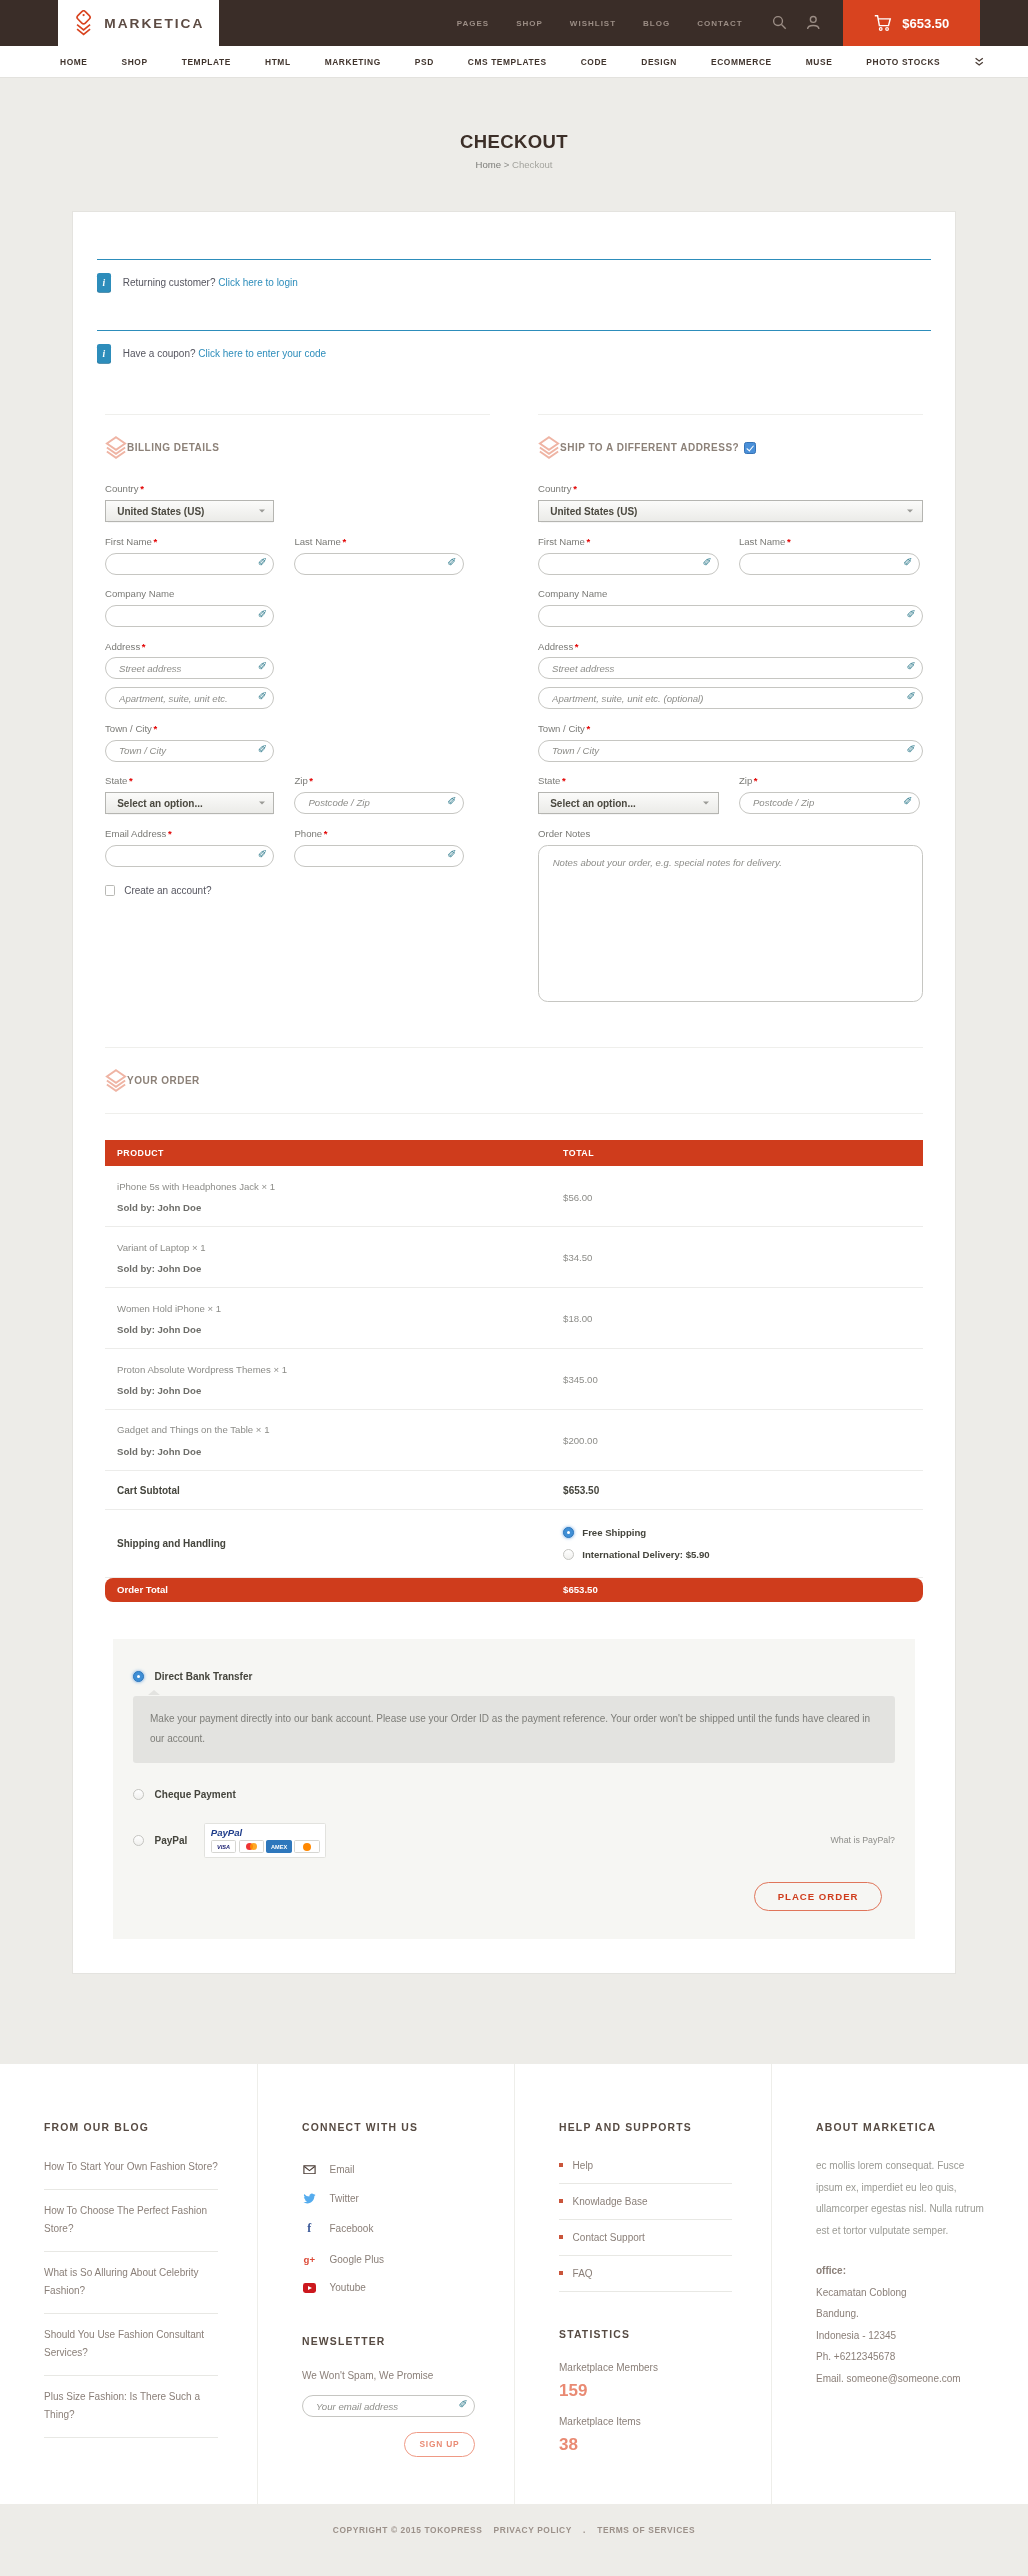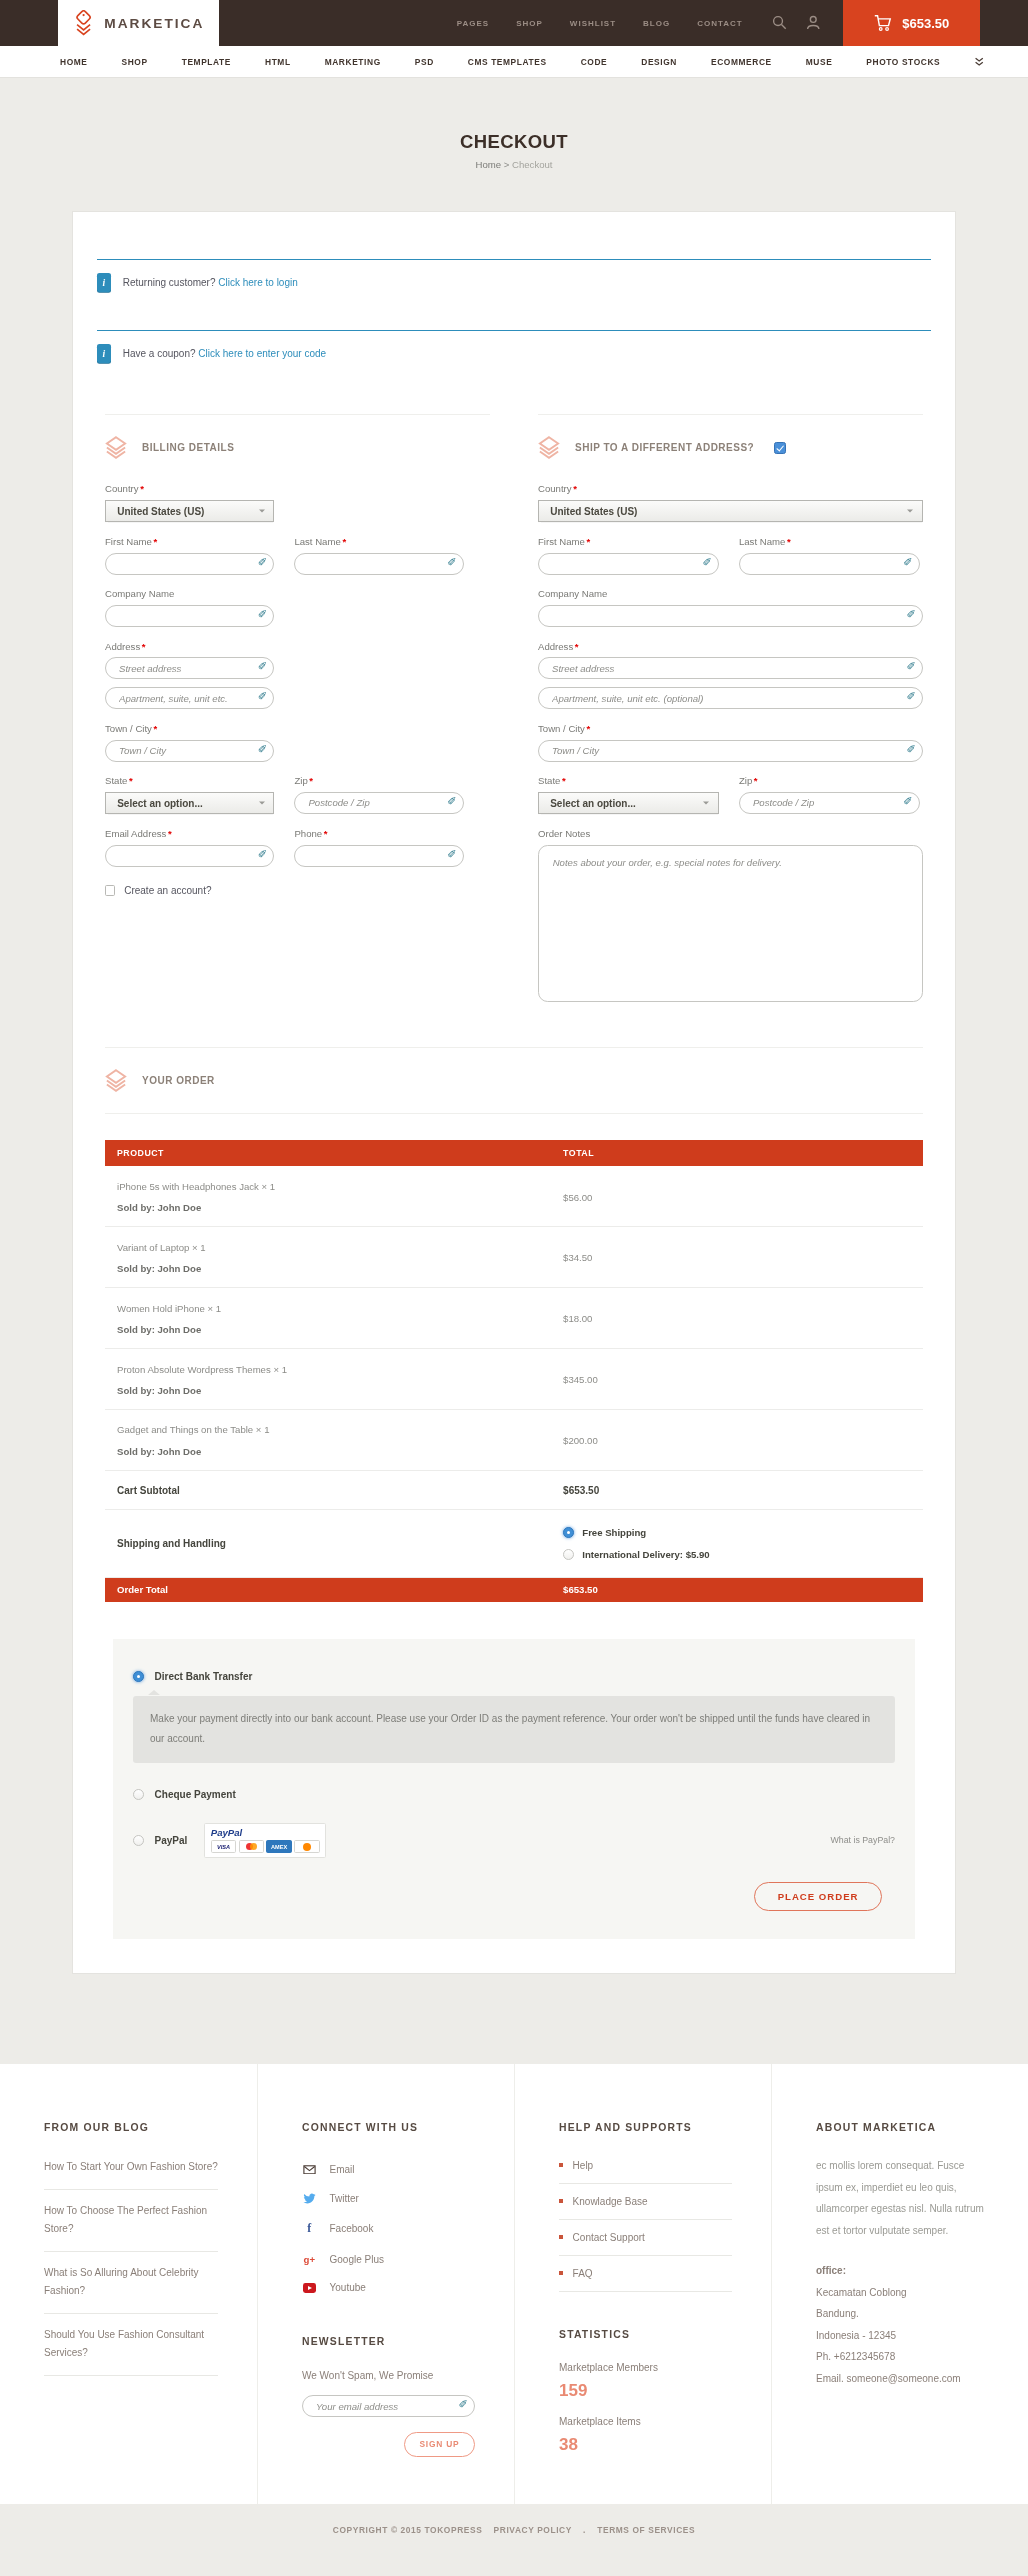--- a/index.html
+++ b/index.html
@@ -36,21 +36,21 @@
   
   .notice { margin:0 0 22.5px; border-top:1.6px solid #2d8dbb; padding:13px 0 16px; }
   .notice-inner { display:flex; align-items:center; gap:12px; }
   .ibadge { width:13.7px; height:18.5px; background:#2d8dbb; border-radius:2.4px; color:#fff; font:italic bold 9.6px "Liberation Serif", serif; display:flex; align-items:center; justify-content:center; box-shadow:0 0.8px 0 #1e6f96; }
   .ntext { font-size:10px; color:#55555f; }
   .nlink { color:#2d8dbb; cursor:pointer; }
 
   
   .formcols { display:flex; gap:48px; padding:13px 8px 0; }
   .fcolm { flex:1; border-top:0.8px solid #efefec; }
-  .sechead { display:flex; align-items:center; gap:15px; padding:21px 0 24px; }
+  .sechead { display:flex; align-items:center; gap:0; padding:21px 0 24px; }
   .sechead .ht { font-size:10px; font-weight:bold; letter-spacing:0.5px; color:#8c8178; }
   .bluecheck { width:12px; height:12px; background:#4a90d9; border:0.8px solid #3572b5; border-radius:2.4px; position:relative; margin-left:4.8px; cursor:pointer; }
   .bluecheck::after { content:""; position:absolute; left:3.2px; top:0.8px; width:3.2px; height:6.4px; border:solid #fff; border-width:0 1.6px 1.6px 0; transform:rotate(40deg); }
 
   .flabel { font-size:9.6px; color:#7a7a76; margin-bottom:5.6px; }
   .req { color:#e20000; font-weight:bold; margin-left:1.6px; }
   .field { margin-bottom:13.7px; }
   .w44 { width:44%; }
   .w47 { width:47%; }
   .row2 { display:flex; justify-content:flex-start; margin-bottom:0;gap:20px; }
@@ -82,21 +82,21 @@
   .seller { font-weight:bold; color:#6d6d69; }
   .orow .c2 { display:flex; align-items:center; }
   .sumrow { display:flex; align-items:center; border-bottom:0.8px solid #ececea; padding:13.7px 0; font-size:10px; }
   .sumrow .c1 { padding-left:12px; font-weight:bold; color:#45453d; }
   .sumval { font-weight:bold; color:#45453d; }
   .shipopts { display:flex; flex-direction:column; gap:10.4px; padding:3.2px 0; }
   .optrow { display:flex; align-items:center; gap:8px; font-size:9.6px; font-weight:bold; color:#45453d; cursor:pointer; }
   .radio { width:11.2px; height:11.2px; border-radius:50%; border:0.8px solid #c5c5c1; background:linear-gradient(#fff,#f0f0ee); position:relative; flex:0 0 auto; }
   .radio.sel { background:#3f8fd6; border-color:#2f78bd; box-shadow:0 0 3.2px rgba(74,144,217,.9); }
   .radio.sel::after { content:""; position:absolute; left:3.2px; top:3.2px; width:3.2px; height:3.2px; border-radius:50%; background:#fff; }
-  .totalbar { display:flex; align-items:center; height:24px; background:#cf3c1c; color:#fff; font-size:9.6px; font-weight:bold; }
+  .totalbar { display:flex; align-items:center; height:24px; background:#cf3c1c; color:#fff; font-size:9.6px; font-weight:bold;border-radius:8px; }
   .totalbar .c1 { padding-left:12px; }
 
   
   .paybox { background:#f6f6f3; margin:37px 8px 0; padding:32px 20px 21px; }
   .pmrow { display:flex; align-items:center; gap:10.4px; font-size:10px; font-weight:bold; color:#45453d; }
   .paydesc { background:#e3e3e0; border-radius:3.2px; padding:13.7px 17px; margin:13.7px 0 26px; font-size:10px; line-height:2; color:#7d7d78; position:relative; }
   .paydesc::before { content:""; position:absolute; top:-5.6px; left:15.3px; border-left:6.4px solid transparent; border-right:6.4px solid transparent; border-bottom:5.6px solid #e3e3e0; }
   .pm-cheque { margin-bottom:22.5px; }
   .cards { background:#fff; border:0.8px solid #e2e2de; border-radius:1.6px; width:122px; padding:3.2px 5.6px 4px; margin-left:6.4px; }
   .pplogo { font:italic bold 9.6px "Liberation Sans", sans-serif; color:#1f3d8b; }
@@ -524,20 +524,21 @@
 
 <div class="footer">
 
   <div class="fcol">
     <div class="fhead">FROM OUR BLOG</div>
     <ul class="bloglist">
       <li>How To Start Your Own Fashion Store?</li>
       <li>How To Choose The Perfect Fashion Store?</li>
       <li>What is So Alluring About Celebrity Fashion?</li>
       <li>Should You Use Fashion Consultant Services?</li>
+      <li>Plus Size Fashion: Is There Such a Thing?</li>
     </ul>
   </div>
 
   <div class="fcol">
     <div class="fhead">CONNECT WITH US</div>
     <ul class="conlist">
       <li>
         <span class="sicon">
           <svg width="13" height="9.6" viewBox="0 0 16 12">
               <rect x="1" y="1" width="14" height="10" fill="none" stroke="#4a3c35" stroke-width="1.4"></rect>

